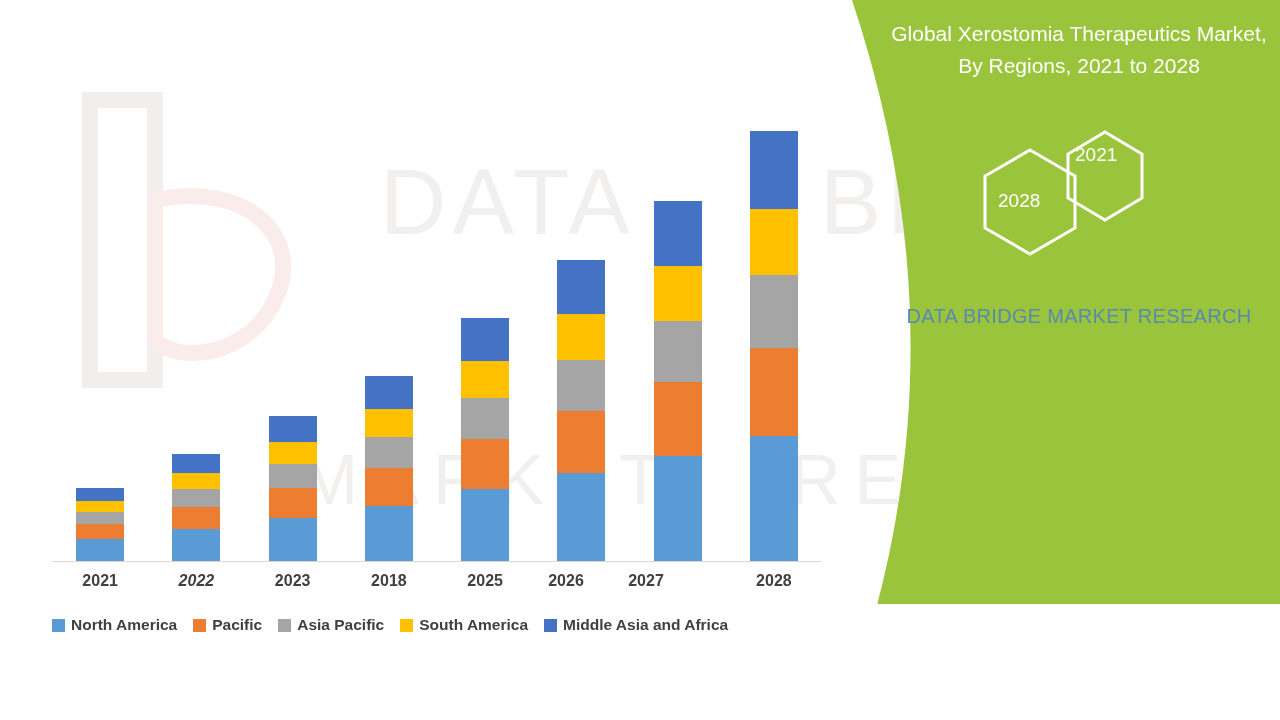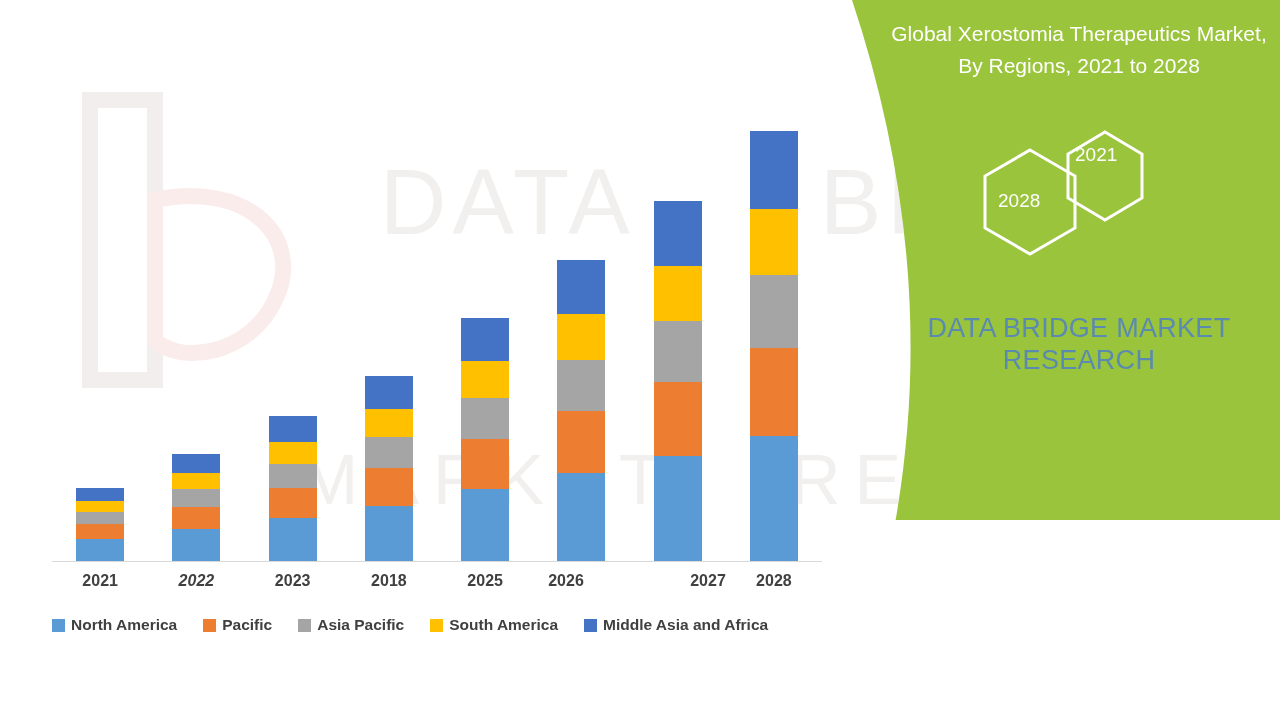--- a/index.html
+++ b/index.html
@@ -24,37 +24,37 @@
   .chart{position:absolute;left:52px;top:100px;width:770px;height:462px;}
   .plot{position:absolute;left:0;bottom:0;width:770px;height:460px;}
   .axis-line{position:absolute;left:0;bottom:0;width:770px;height:1px;background:#d9d9d9;}
   .bar-group{position:absolute;bottom:1px;width:48px;display:flex;flex-direction:column-reverse;}
   .seg{width:100%;}
 
   .xlabels{position:absolute;left:52px;top:572px;width:770px;height:24px;}
   .xlab{position:absolute;width:70px;text-align:center;font-size:16px;font-weight:bold;color:#404040;}
 
   
-  .legend{position:absolute;left:52px;top:616px;width:780px;display:flex;align-items:center;gap:14px;}
+  .legend{position:absolute;left:52px;top:616px;width:780px;display:flex;align-items:center;gap:4px;}
   .leg-item{display:flex;align-items:center;gap:6px;margin-right:12px;}
   .leg-swatch{width:13px;height:13px;display:inline-block;}
   .leg-label{font-size:15.5px;font-weight:bold;color:#404040;white-space:nowrap;}
 
   
-  .panel{position:absolute;right:0;top:0;width:440px;height:520px;overflow:hidden;}
+  .panel{position:absolute;right:0;top:0;width:440px;height:604px;overflow:hidden;}
   .panel svg.shape{position:absolute;left:0;top:0;}
   .panel-title{position:absolute;left:44px;top:18px;width:390px;text-align:center;
                font-size:21px;line-height:32px;color:#ffffff;font-weight:400;}
   .hexwrap{position:absolute;left:130px;top:130px;width:300px;height:160px;}
   .hexwrap svg{position:absolute;left:0;top:0;}
   .hex-year{position:absolute;font-size:19px;color:#ffffff;font-weight:400;}
   .hex-2028{left:28px;top:60px;}
   .hex-2021{left:105px;top:14px;}
-  .dbmr{position:absolute;left:44px;top:312px;width:390px;text-align:center;
-        font-size:27px;line-height:32px;color:#5b8ab0;font-weight:400;letter-spacing:.3px;}
+  .dbmr{position:absolute;left:44px;top:300px;width:390px;text-align:center;
+        font-size:20px;line-height:32px;color:#5b8ab0;font-weight:400;letter-spacing:.3px;}
 </style>
 </head>
 <body>
 
 <div id="root">
 
   <div class="watermark">
     <div class="wm-b">
       <svg width="260" height="300" viewBox="0 0 260 300">
         <path d="M30 10 L30 290 L95 290 L95 10 Z" fill="none" stroke="#f2eeed" stroke-width="16"></path>
@@ -129,21 +129,21 @@
         </div>
       </div>
   </div>
   <div class="xlabels" id="xlabels">
       <div class="xlab" style="left: 13.125px;">2021</div>
       <div class="xlab" style="left: 109.375px; font-style: italic;">2022</div>
       <div class="xlab" style="left: 205.625px;">2023</div>
       <div class="xlab" style="left: 301.875px;">2018</div>
       <div class="xlab" style="left: 398.125px;">2025</div>
       <div class="xlab" style="left: 479px;">2026</div>
-      <div class="xlab" style="left: 621px;">2027</div>
+      <div class="xlab" style="left: 559px;">2027</div>
       <div class="xlab" style="left: 686.875px;">2028</div>
     </div>
   <div class="legend" id="legend">
       <div class="leg-item">
         <span class="leg-swatch" style="background: rgb(91, 155, 213);"></span>
         <span class="leg-label">North America</span>
       </div>
       <div class="leg-item">
         <span class="leg-swatch" style="background: rgb(237, 125, 49);"></span>
         <span class="leg-label">Pacific</span>

